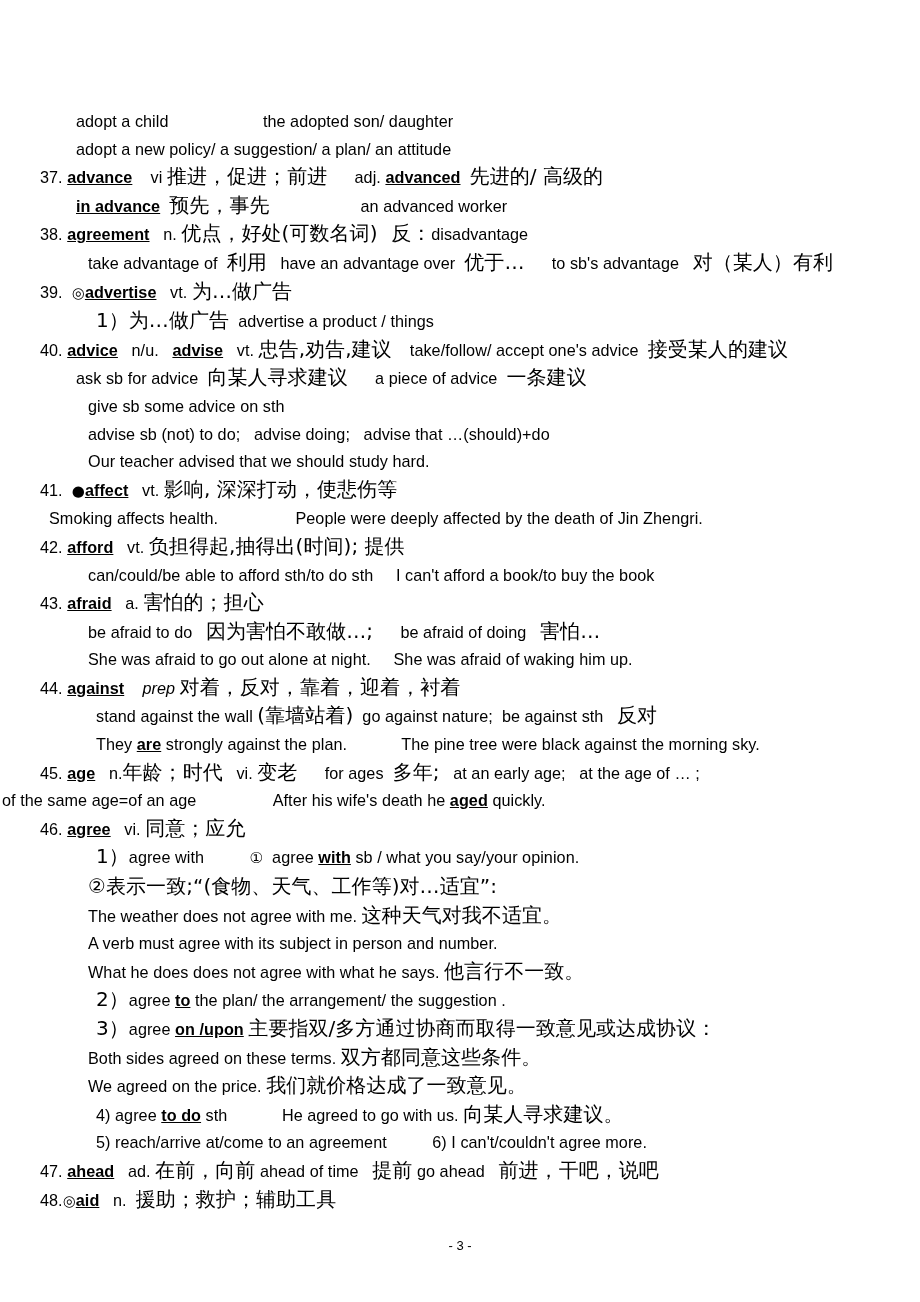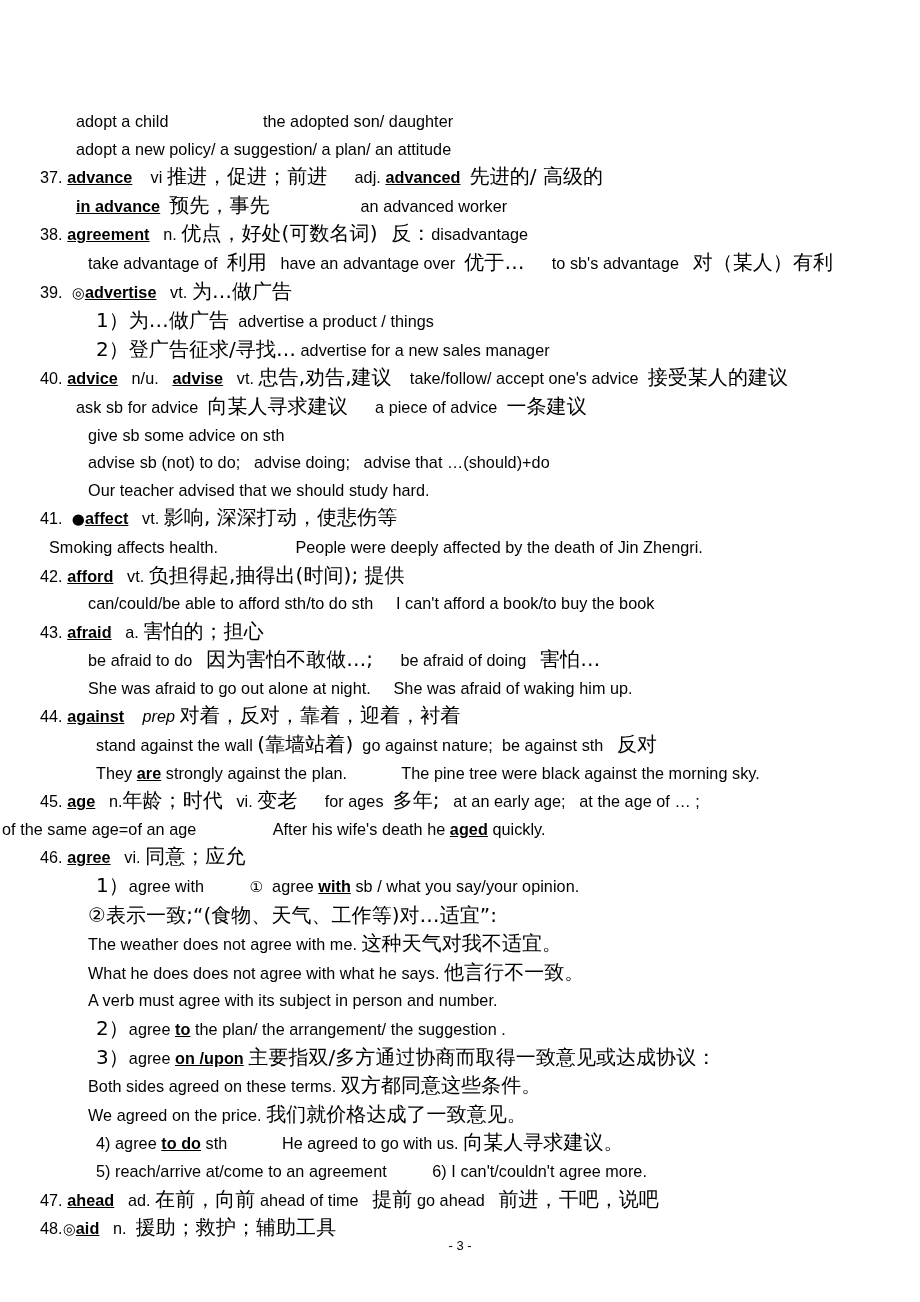--- a/index.html
+++ b/index.html
@@ -82,21 +82,20 @@
     <div class="line ind-2"><b>in advance</b>  <span class="cjk">预先，事先</span>                    an advanced worker</div>
 
     <div class="line ind-0">38. <b>agreement</b>   n. <span class="cjk">优点，好处(可数名词)</span>   <span class="cjk">反：</span>disadvantage</div>
 
     <div class="line ind-3">take advantage of  <span class="cjk">利用</span>   have an advantage over  <span class="cjk">优于…</span>      to sb's advantage   <span class="cjk">对（某人）有利</span></div>
 
     <div class="line ind-0">39.  <span class="circ">◎</span><b>advertise</b>   vt. <span class="cjk">为…做广告</span></div>
 
     <div class="line ind-4"><span class="cjk">1）为…做广告</span>  advertise a product / things</div>
 
-    <div class="line ind-4"><span class="cjk">2）登广告征求/寻找…</span> advertise for a new sales manager</div>
 
     <div class="line ind-0">40. <b>advice</b>   n/u.   <b>advise</b>   vt. <span class="cjk">忠告,劝告,建议</span>    take/follow/ accept one's advice  <span class="cjk">接受某人的建议</span></div>
 
     <div class="line ind-2">ask sb for advice  <span class="cjk">向某人寻求建议</span>      a piece of advice  <span class="cjk">一条建议</span></div>
 
     <div class="line ind-3">give sb some advice on sth</div>
 
     <div class="line ind-3">advise sb (not) to do;   advise doing;   advise that …(should)+do</div>
 
     <div class="line ind-3">Our teacher advised that we should study hard.</div>
@@ -126,23 +125,23 @@
     <div class="line ind-neg">of the same age=of an age                 After his wife's death he <b>aged</b> quickly.</div>
 
     <div class="line ind-0">46. <b>agree</b>   vi. <span class="cjk">同意；应允</span></div>
 
     <div class="line ind-4"><span class="cjk">1）</span>agree with          <span class="circ">①</span>  agree <b>with</b> sb / what you say/your opinion.</div>
 
     <div class="line ind-3"><span class="cjk">②表示一致;“(食物、天气、工作等)对…适宜”:</span></div>
 
     <div class="line ind-3">The weather does not agree with me. <span class="cjk">这种天气对我不适宜。</span></div>
 
+    <div class="line ind-3">A verb must agree with its subject in person and number.</div>
+
     <div class="line ind-3">What he does does not agree with what he says. <span class="cjk">他言行不一致。</span></div>
-
-    <div class="line ind-3">A verb must agree with its subject in person and number.</div>
 
     <div class="line ind-4"><span class="cjk">2）</span>agree <b>to</b> the plan/ the arrangement/ the suggestion .</div>
 
     <div class="line ind-4"><span class="cjk">3）</span>agree <b>on /upon</b> <span class="cjk">主要指双/多方通过协商而取得一致意见或达成协议：</span></div>
 
     <div class="line ind-3">Both sides agreed on these terms. <span class="cjk">双方都同意这些条件。</span></div>
 
     <div class="line ind-3">We agreed on the price. <span class="cjk">我们就价格达成了一致意见。</span></div>
 
     <div class="line ind-4">4) agree <b>to do</b> sth            He agreed to go with us. <span class="cjk">向某人寻求建议。</span></div>

